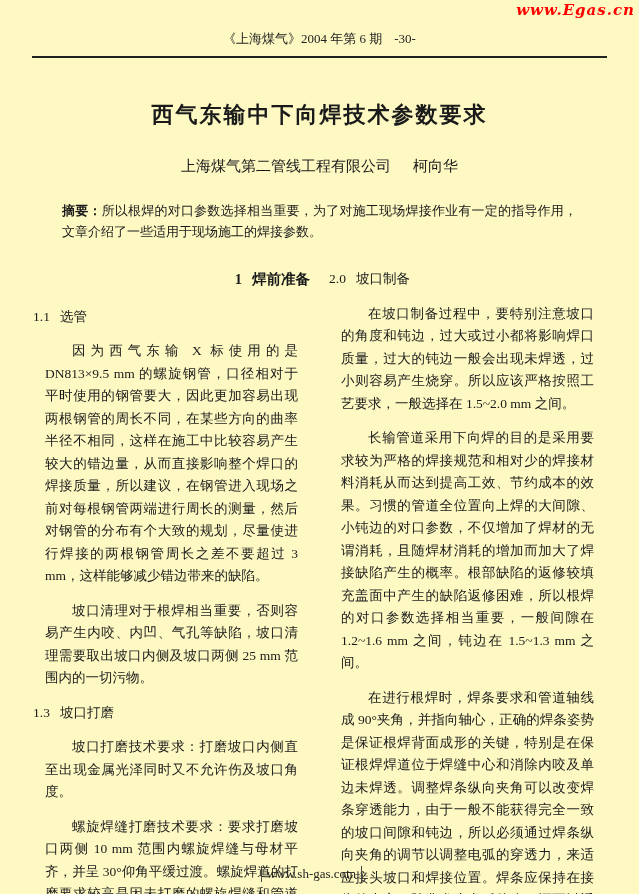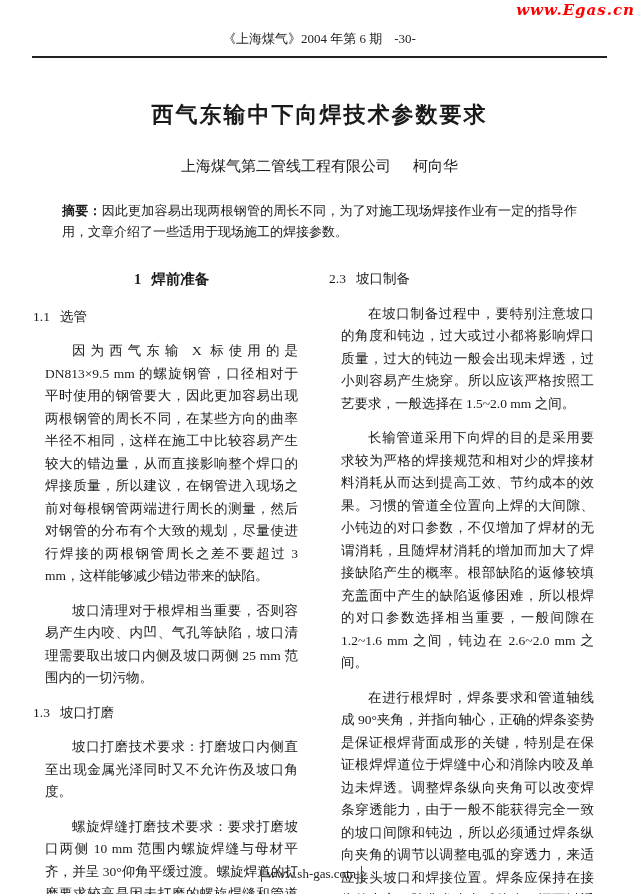--- a/index.html
+++ b/index.html
@@ -1,21 +1,21 @@
 <!DOCTYPE html>
 <html><head>
 <meta charset="utf-8">
 <style>
   html, body { margin: 0; padding: 0; background: #888; }
   .page {
     position: relative;
     width: 639px;
     height: 894px;
     margin: 0 auto;
-    background: #ffffff;
+    background: #fef9c3;
     font-family: "Liberation Serif", "DejaVu Serif", serif;
     color: #1a1a1a;
     overflow: hidden;
   }
   .watermark {
     position: absolute;
     top: 1px;
     right: 4px;
     font-family: "DejaVu Serif", serif;
     font-style: italic;
@@ -68,21 +68,21 @@
     line-height: 22.5px;
     text-align: justify;
   }
   .col { flex: 1 1 0; min-width: 0; }
   .col > :first-child { margin-top: 0; }
   h2.sec {
     font-size: 14.5px;
     font-weight: bold;
     margin: 2px 0 15px 0;
     line-height: 22.5px;
-    text-align: center;
+    text-align: right;
   }
   h3.subsec {
     font-size: 13.5px;
     font-weight: normal;
     margin: 8px 0 0 0;
     line-height: 22.5px;
     text-align: left;
   }
   .sec .num, .subsec .num { margin-right: 10px; }
   .col p {
@@ -118,43 +118,43 @@
 
   <hr class="header-rule">
 
   <div class="article-title">西气东输中下向焊技术参数要求</div>
 
   <div class="byline">
     <span>上海煤气第二管线工程有限公司</span><span class="author">柯向华</span>
   </div>
 
   <div class="abstract-block">
-    <div><span class="label">摘要：</span><span>因此更加容易出现两根钢管的周长不同，为了对施工现场焊接作业有一定的指导作用，文章介绍了一些适用于现场施工的焊接参数。</span></div>
+    <div><span class="label">摘要：</span><span>所以根焊的对口参数选择相当重要，为了对施工现场焊接作业有一定的指导作用，文章介绍了一些适用于现场施工的焊接参数。</span></div>
   </div>
 
   <div class="columns">
 
     <div class="col">
       <h2 class="sec"><span class="num">1</span><span>焊前准备</span></h2>
 
       <h3 class="subsec"><span class="num">1.1</span><span>选管</span></h3>
       <p>因为西气东输 X 标使用的是 DN813×9.5 mm 的螺旋钢管，口径相对于平时使用的钢管要大，因此更加容易出现两根钢管的周长不同，在某些方向的曲率半径不相同，这样在施工中比较容易产生较大的错边量，从而直接影响整个焊口的焊接质量，所以建议，在钢管进入现场之前对每根钢管两端进行周长的测量，然后对钢管的分布有个大致的规划，尽量使进行焊接的两根钢管周长之差不要超过 3 mm，这样能够减少错边带来的缺陷。</p>
 
       <p>坡口清理对于根焊相当重要，否则容易产生内咬、内凹、气孔等缺陷，坡口清理需要取出坡口内侧及坡口两侧 25 mm 范围内的一切污物。</p>
 
       <h3 class="subsec"><span class="num">1.3</span><span>坡口打磨</span></h3>
       <p>坡口打磨技术要求：打磨坡口内侧直至出现金属光泽同时又不允许伤及坡口角度。</p>
       <p>螺旋焊缝打磨技术要求：要求打磨坡口两侧 10 mm 范围内螺旋焊缝与母材平齐，并呈 30°仰角平缓过渡。螺旋焊道的打磨要求较高是因未打磨的螺旋焊缝和管道焊缝构成交叉焊缝而造成三维应力及缺口效应，易造成裂纹，而且未打磨的螺旋焊缝与母材夹角处往往有铁锈，盖面时容易产生气孔。另外对于焊接接口的螺旋钢管的螺旋焊缝应该至少离开 100 mm，避免应力集中，产生缺陷。</p>
     </div>
 
     <div class="col">
-      <h3 class="subsec"><span class="num">2.3</span><span>坡口制备</span></h3>
+      <h3 class="subsec"><span class="num">2.0</span><span>坡口制备</span></h3>
       <p>在坡口制备过程中，要特别注意坡口的角度和钝边，过大或过小都将影响焊口质量，过大的钝边一般会出现未焊透，过小则容易产生烧穿。所以应该严格按照工艺要求，一般选择在 1.5~2.0 mm 之间。</p>
 
-      <p>长输管道采用下向焊的目的是采用要求较为严格的焊接规范和相对少的焊接材料消耗从而达到提高工效、节约成本的效果。习惯的管道全位置向上焊的大间隙、小钝边的对口参数，不仅增加了焊材的无谓消耗，且随焊材消耗的增加而加大了焊接缺陷产生的概率。根部缺陷的返修较填充盖面中产生的缺陷返修困难，所以根焊的对口参数选择相当重要，一般间隙在 1.2~1.6 mm 之间，钝边在 2.6~2.0 mm 之间。</p>
+      <p>长输管道采用下向焊的目的是采用要求较为严格的焊接规范和相对少的焊接材料消耗从而达到提高工效、节约成本的效果。习惯的管道全位置向上焊的大间隙、小钝边的对口参数，不仅增加了焊材的无谓消耗，且随焊材消耗的增加而加大了焊接缺陷产生的概率。根部缺陷的返修较填充盖面中产生的缺陷返修困难，所以根焊的对口参数选择相当重要，一般间隙在 1.2~1.6 mm 之间，钝边在 1.5~1.3 mm 之间。</p>
       <p>在进行根焊时，焊条要求和管道轴线成 90°夹角，并指向轴心，正确的焊条姿势是保证根焊背面成形的关键，特别是在保证根焊焊道位于焊缝中心和消除内咬及单边未焊透。调整焊条纵向夹角可以改变焊条穿透能力，由于一般不能获得完全一致的坡口间隙和钝边，所以必须通过焊条纵向夹角的调节以调整电弧的穿透力，来适应接头坡口和焊接位置。焊条应保持在接头的中心，除非发生电弧偏吹。还可以通过调整焊条与管道轴线夹角角度及保持短弧来消除电弧偏吹，否则电弧吹向的单边坡口内侧将发生内咬，另一侧发生未焊透。</p>
     </div>
 
   </div>
 
   <div class="footer-site">
     <span class="box">www.sh-gas.com</span>
   </div>
 
 </div>

